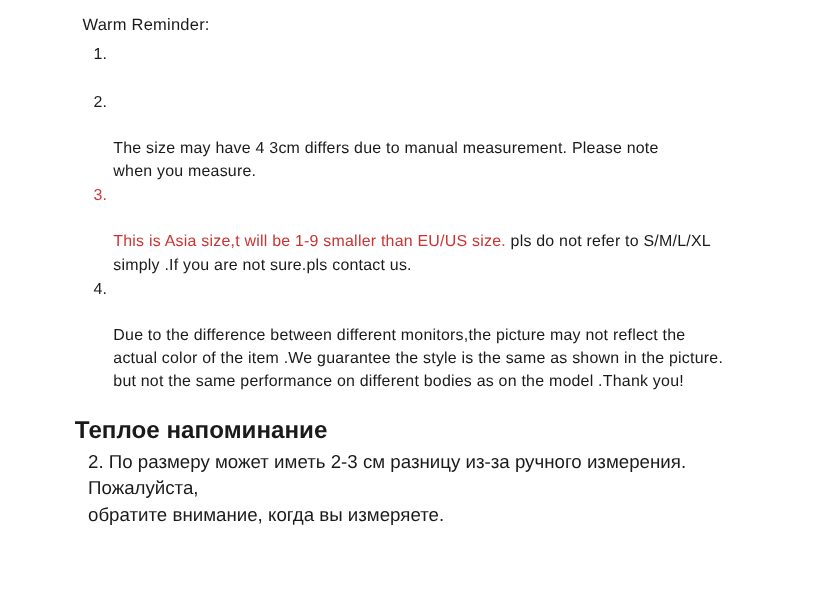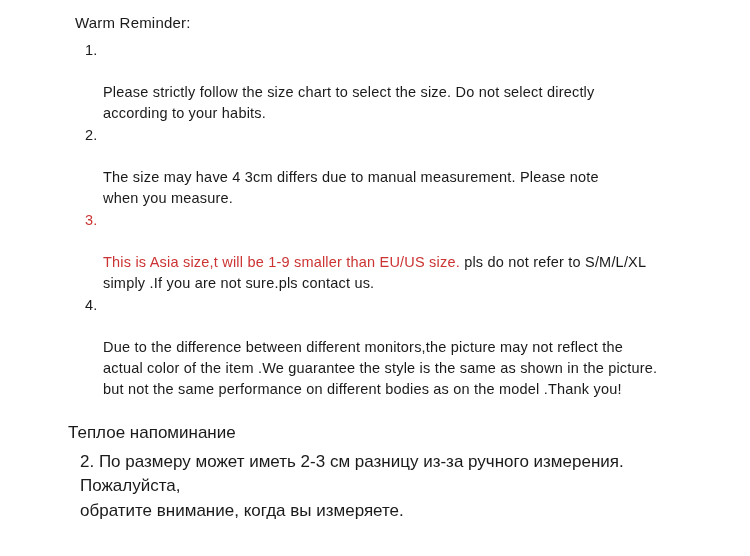--- a/index.html
+++ b/index.html
@@ -53,22 +53,22 @@
 
   
   .ru-section {
     margin-top: 21px;
     width: 632px;
     font-size: 17px;
     line-height: 24.5px;
   }
   .ru-title {
     margin: 0 0 4px 0;
-    font-size: 17px;
-    font-weight: normal;
+    font-size: 22px;
+    font-weight: bold;
   }
   .ru-paragraph {
     margin: 0 0 11px 12px;
     white-space: pre-line;
   }
   .ru-paragraph:last-child {
     margin-bottom: 0;
   }
 
   
@@ -80,22 +80,20 @@
 <body>
 
 <div class="page">
 
   <section class="en-section">
     <h1 class="en-title">Warm Reminder:</h1>
 
     <ol class="en-list">
       <li class="en-item">
         <span class="en-num">1.</span>
-        <span>Please strictly follow the size chart to select the size. Do not select directly
-according to your habits.</span>
       </li>
       <li class="en-item">
         <span class="en-num">2.</span>
         <span>The size may have 4 3cm differs due to manual measurement. Please note
 when you measure.</span>
       </li>
       <li class="en-item">
         <span class="en-num red-text">3.</span>
         <span class="red-text">This is Asia size,t will be 1-9 smaller than EU/US size.</span><span> pls do not refer to S/M/L/XL
 simply .If you are not sure.pls contact us.</span>

